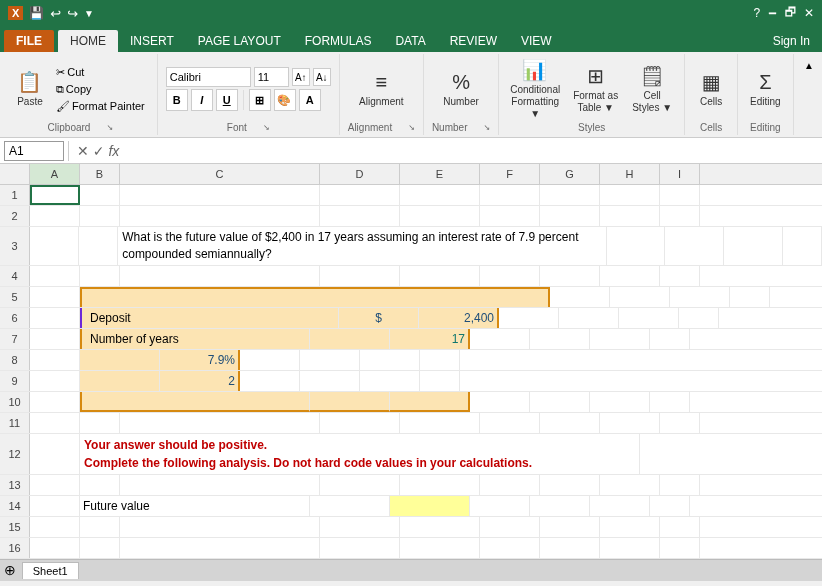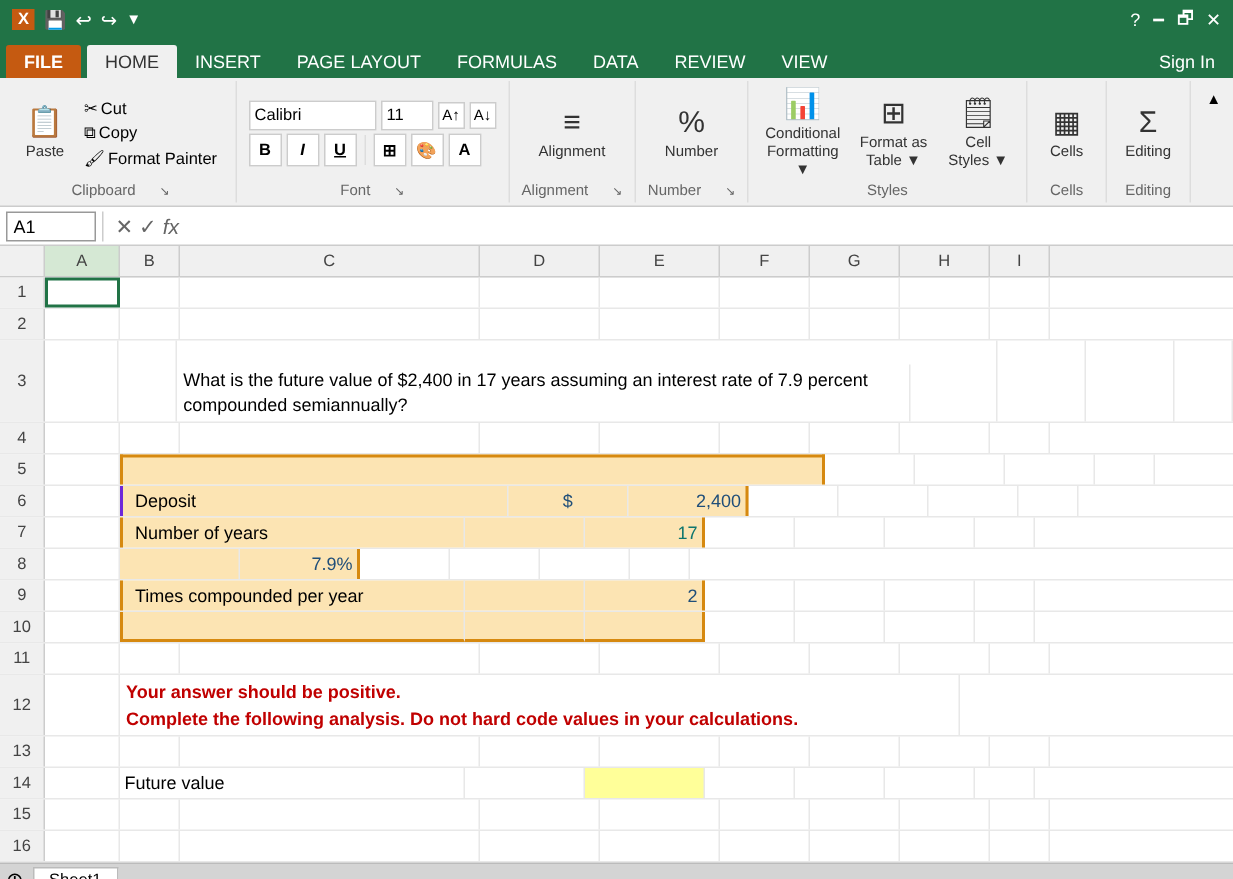--- a/index.html
+++ b/index.html
@@ -508,21 +508,21 @@
     <div class="cell cell-f"></div>
     <div class="cell cell-g"></div>
     <div class="cell cell-h"></div>
     <div class="cell cell-i"></div>
   </div>
 
   <div class="spreadsheet-row" style="min-height:36px;">
     <div class="row-header">3</div>
     <div class="cell cell-a"></div>
     <div class="cell" style="width:40px;border-right:1px solid #e8e8e8;"></div>
-    <div class="cell" style="width:500px;font-size:12px;align-items:flex-start;flex-direction:column;padding:2px 4px;line-height:1.4;margin-top:16px;">
+    <div class="cell" style="width:500px;font-size:12px;align-items:flex-start;flex-direction:column;padding:2px 4px;line-height:1.4;">
       <span>What is the future value of $2,400 in 17 years assuming an interest rate of 7.9 percent compounded semiannually?</span>
     </div>
     <div class="cell cell-f"></div>
     <div class="cell cell-g"></div>
     <div class="cell cell-h"></div>
     <div class="cell cell-i"></div>
   </div>
 
   <div class="spreadsheet-row">
     <div class="row-header">4</div>
@@ -591,23 +591,20 @@
     </div>
     <div class="cell cell-f"></div>
     <div class="cell cell-g"></div>
     <div class="cell cell-h"></div>
     <div class="cell cell-i"></div>
   </div>
 
   <div class="spreadsheet-row">
     <div class="row-header">9</div>
     <div class="cell cell-a"></div>
-    <div class="cell" style="width:230px;background:#fce4b3;border-left:2px solid #d68910;padding-left:8px;">
-      <span>Times compounded per year</span>
-    </div>
     <div class="cell" style="width:80px;background:#fce4b3;"></div>
     <div class="cell" style="width:80px;background:#fce4b3;justify-content:flex-end;border-right:2px solid #d68910;color:#1f4e79;">
       <span>2</span>
     </div>
     <div class="cell cell-f"></div>
     <div class="cell cell-g"></div>
     <div class="cell cell-h"></div>
     <div class="cell cell-i"></div>
   </div>
 

